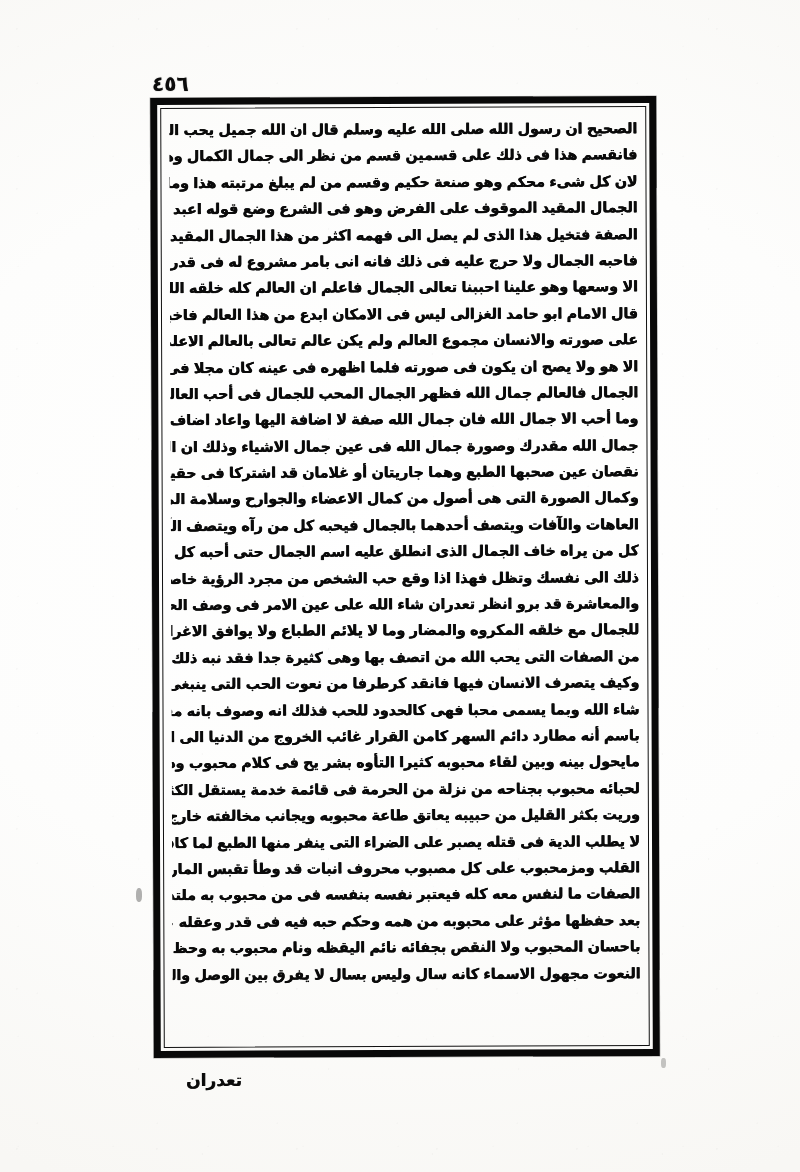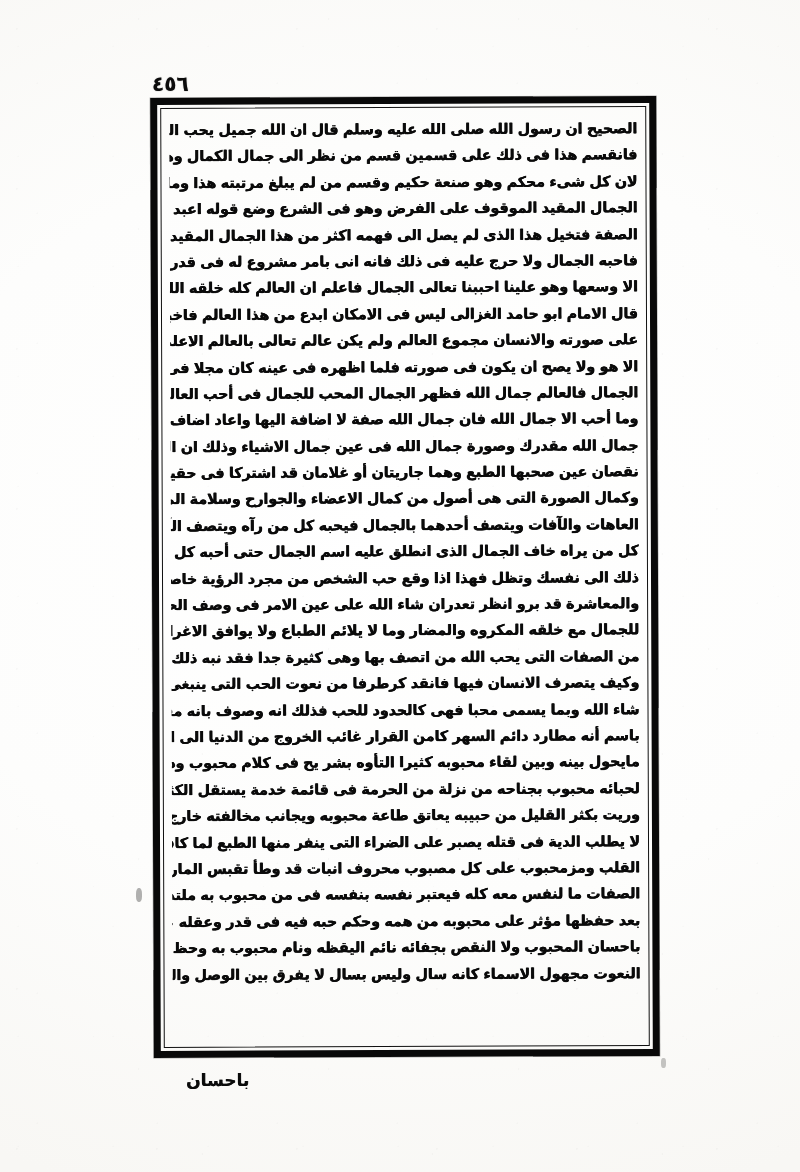--- a/index.html
+++ b/index.html
@@ -201,18 +201,18 @@
         <div class="body-line">وريت بكثر القليل من حبيبه يعاتق طاعة محبوبه ويجانب مخالفته خارج عن نفسه بالكلية</div>
         <div class="body-line">لا يطلب الدية فى قتله يصبر على الضراء التى ينفر منها الطبع لما كافه محبوب به من تدبيره هائم</div>
         <div class="body-line">القلب ومزمحبوب على كل مصبوب محروف انبات قد وطأ تقبس المار يديه محبوب به ممتد داخل</div>
         <div class="body-line">الصفات ما لنفس معه كله فيعتبر نفسه بنفسه فى من محبوب به ملتذ دهش قد جاوز الحدود</div>
         <div class="body-line">بعد حفظها مؤثر على محبوبه من همه وحكم حبه فيه فى قدر وعقله عز محه جبارا لا يقبل حبه الزيادة</div>
         <div class="body-line">باحسان المحبوب ولا النقص بجفائه نائم اليقظه ونام محبوب به وحظ محبوب به غير مطلوب بالا داب مخلوع</div>
         <div class="body-line">النعوت مجهول الاسماء كانه سال وليس بسال لا يفرق بين الوصل والهجر جميعان مثيم فى</div>
       </div>
   </div>
 
-  <div id="catchword">باحسان</div>
+  <div id="catchword">تعدران</div>
 
   <div id="margin-smudge"></div>
   <div id="margin-smudge-2"></div>
 
 </div>
 
 </body></html>

